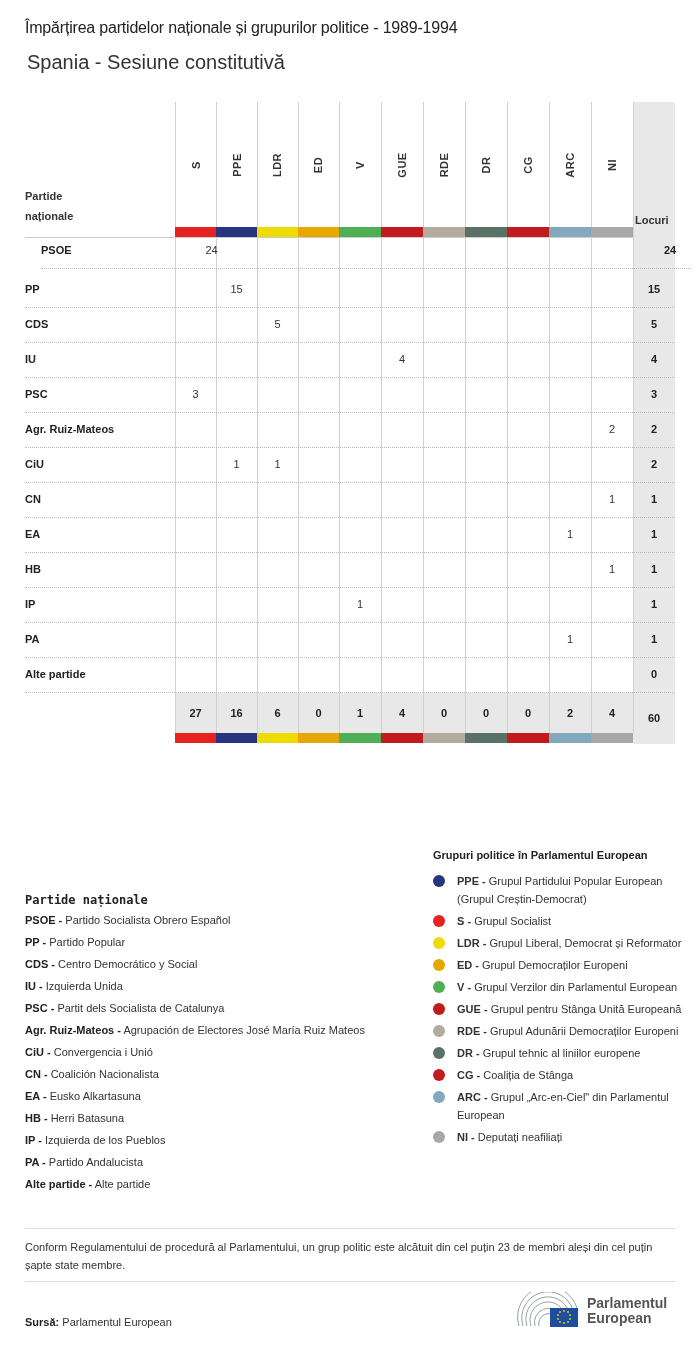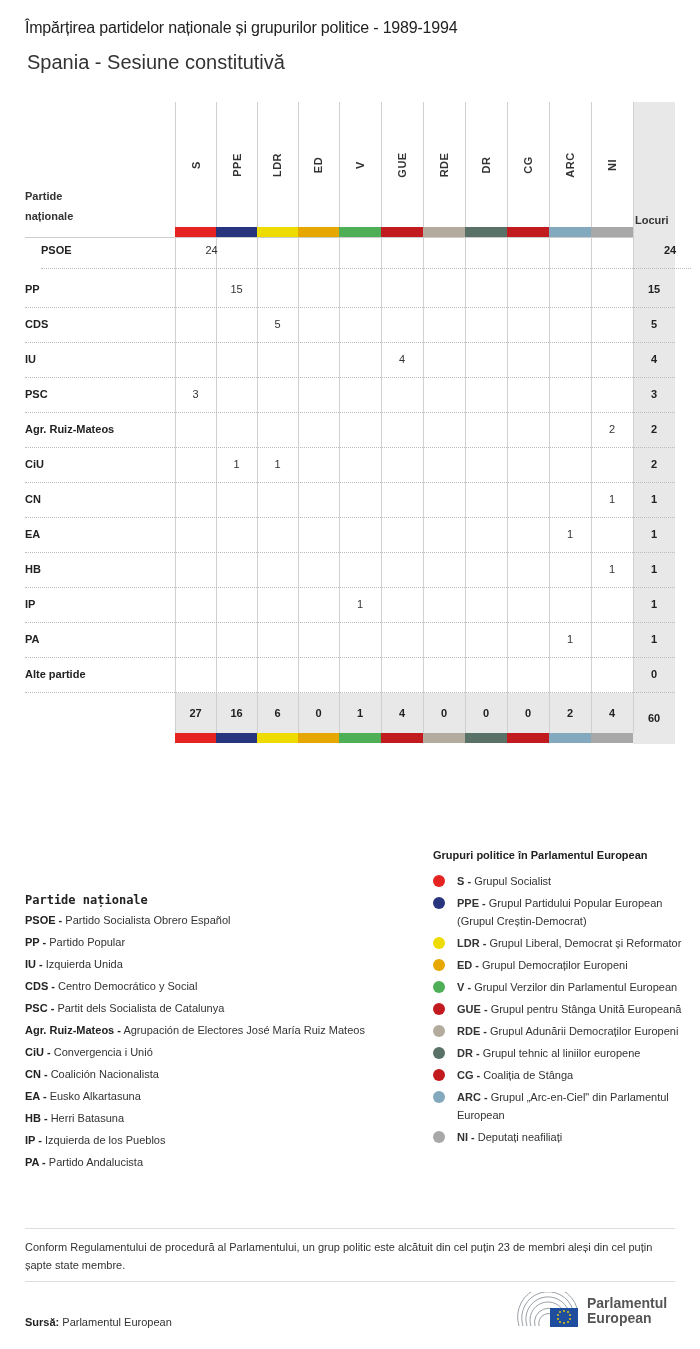--- a/index.html
+++ b/index.html
@@ -205,36 +205,37 @@
       <div class="rule"></div>
       <div class="lbl">Alte partide</div>
       <div class="tot">0</div>
     </div>
   </div>
 
 <div class="legend-left" id="legL">
   <h3>Partide naționale</h3>
 <div class="li"><b>PSOE -</b> <span>Partido Socialista Obrero Español</span></div>
     <div class="li"><b>PP -</b> <span>Partido Popular</span></div>
+    <div class="li"><b>CDS -</b> <span>Centro Democrático y Social</span></div>
     <div class="li"><b>IU -</b> <span>Izquierda Unida</span></div>
-    <div class="li"><b>CDS -</b> <span>Centro Democrático y Social</span></div>
     <div class="li"><b>PSC -</b> <span>Partit dels Socialista de Catalunya</span></div>
     <div class="li"><b>Agr. Ruiz-Mateos -</b> <span>Agrupación de Electores José María Ruiz Mateos</span></div>
     <div class="li"><b>CiU -</b> <span>Convergencia i Unió</span></div>
     <div class="li"><b>CN -</b> <span>Coalición Nacionalista</span></div>
     <div class="li"><b>EA -</b> <span>Eusko Alkartasuna</span></div>
     <div class="li"><b>HB -</b> <span>Herri Batasuna</span></div>
     <div class="li"><b>IP -</b> <span>Izquierda de los Pueblos</span></div>
     <div class="li"><b>PA -</b> <span>Partido Andalucista</span></div>
+    <div class="li"><b>Alte partide -</b> <span>Alte partide</span></div>
   </div>
 
 <div class="legend-right" id="legR">
   <h3>Grupuri politice în Parlamentul European</h3>
-<div class="gi"><span class="dot" style="background: rgb(229, 36, 33);"></span><b>S -</b> <span>Grupul Socialist</span></div>
-    <div class="gi"><span class="dot" style="background: rgb(39, 53, 126);"></span><b>PPE -</b> <span>Grupul Partidului Popular European (Grupul Creștin-Democrat)</span></div>
+<div class="gi"><span class="dot" style="background: rgb(39, 53, 126);"></span><b>PPE -</b> <span>Grupul Partidului Popular European (Grupul Creștin-Democrat)</span></div>
+    <div class="gi"><span class="dot" style="background: rgb(229, 36, 33);"></span><b>S -</b> <span>Grupul Socialist</span></div>
     <div class="gi"><span class="dot" style="background: rgb(238, 220, 0);"></span><b>LDR -</b> <span>Grupul Liberal, Democrat și Reformator</span></div>
     <div class="gi"><span class="dot" style="background: rgb(230, 167, 0);"></span><b>ED -</b> <span>Grupul Democraților Europeni</span></div>
     <div class="gi"><span class="dot" style="background: rgb(79, 175, 86);"></span><b>V -</b> <span>Grupul Verzilor din Parlamentul European</span></div>
     <div class="gi"><span class="dot" style="background: rgb(194, 27, 31);"></span><b>GUE -</b> <span>Grupul pentru Stânga Unită Europeană</span></div>
     <div class="gi"><span class="dot" style="background: rgb(179, 171, 158);"></span><b>RDE -</b> <span>Grupul Adunării Democraților Europeni</span></div>
     <div class="gi"><span class="dot" style="background: rgb(90, 113, 104);"></span><b>DR -</b> <span>Grupul tehnic al liniilor europene</span></div>
     <div class="gi"><span class="dot" style="background: rgb(194, 27, 31);"></span><b>CG -</b> <span>Coaliția de Stânga</span></div>
     <div class="gi"><span class="dot" style="background: rgb(131, 169, 191);"></span><b>ARC -</b> <span>Grupul „Arc-en-Ciel" din Parlamentul European</span></div>
     <div class="gi"><span class="dot" style="background: rgb(168, 168, 168);"></span><b>NI -</b> <span>Deputați neafiliați</span></div>
   </div>

